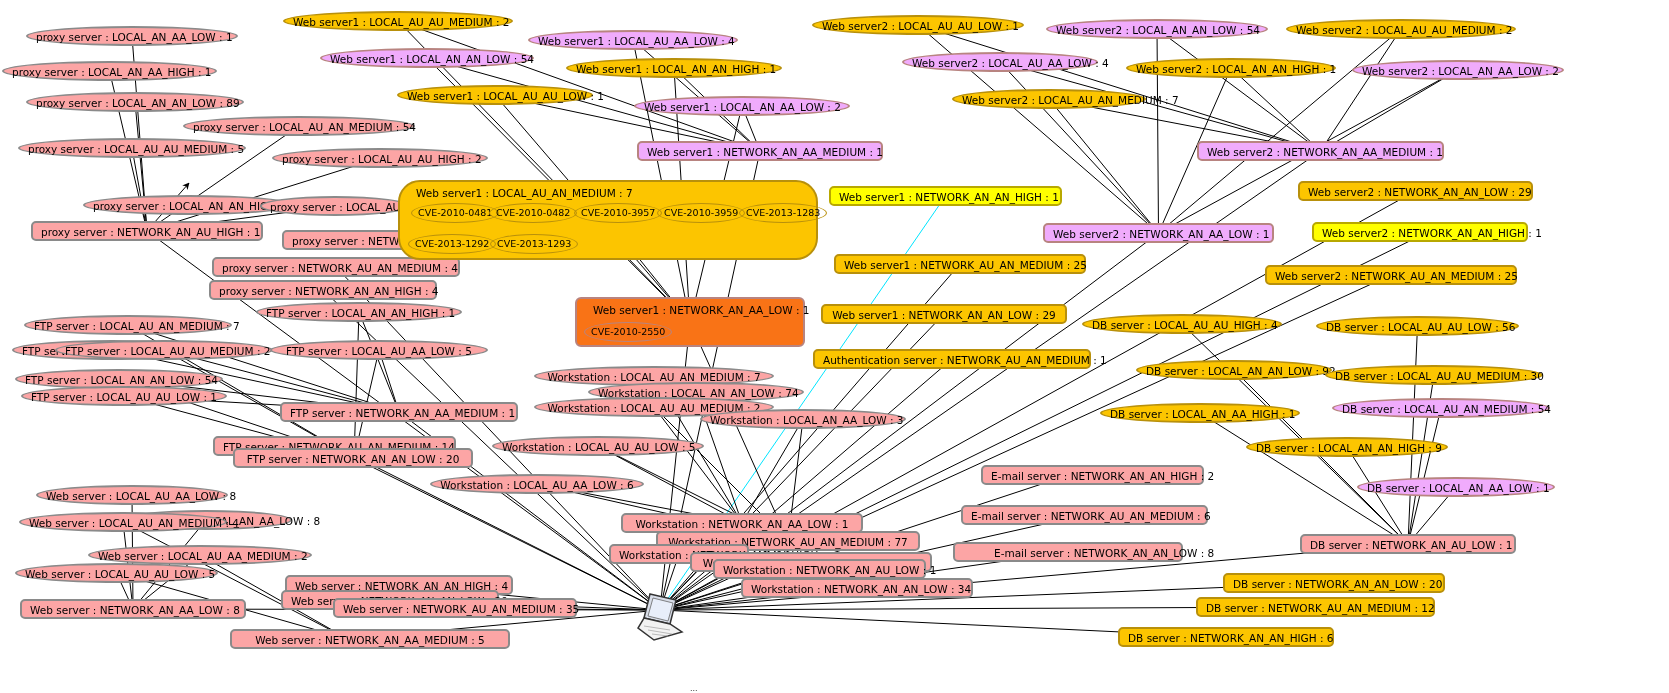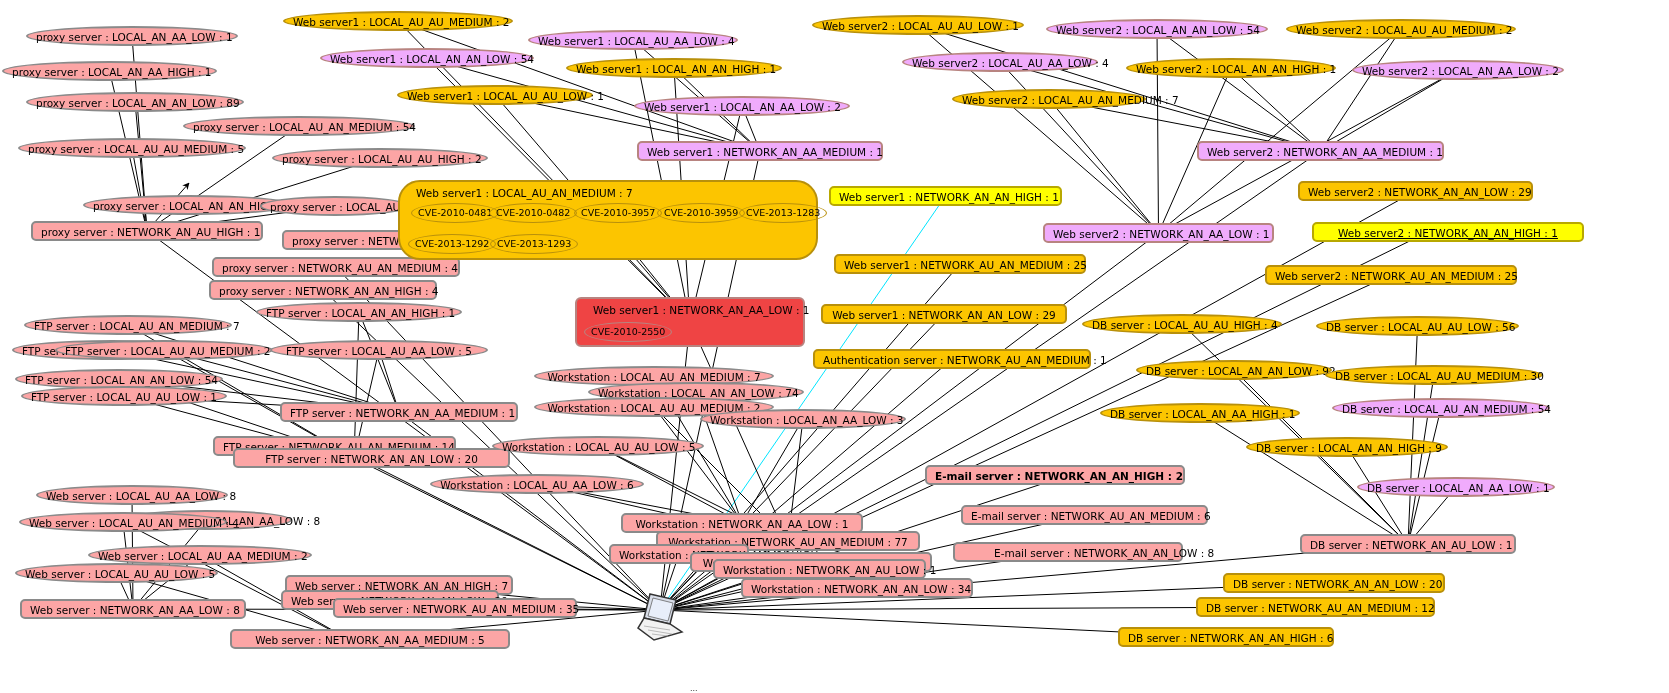--- a/index.html
+++ b/index.html
@@ -20,21 +20,21 @@
     position: absolute; box-sizing: border-box; font-size: 10.5px; color: #000;
     border: 2px solid; border-radius: 22px;
   }
   .group .gtitle { position: absolute; left: 16px; top: 5px; white-space: nowrap; }
   .group .cve {
     position: absolute; box-sizing: border-box; height: 20px; line-height: 18px;
     border: 1px solid; border-radius: 50%; font-size: 9.5px; padding: 0 6px; white-space: nowrap;
   }
   .group.orange { background: #fcc500; border-color: #b8900b; }
   .group.orange .cve { border-color: #b8900b; }
-  .group.pink { background: #ef4444; border-color: #b88480; border-radius: 6px; }
+  .group.pink { background: #f97316; border-color: #b88480; border-radius: 6px; }
   .group.pink .cve { border-color: #b88480; }
   #laptop { position: absolute; left: 636px; top: 590px; width: 56px; height: 52px; }
   #caption { position: absolute; left: 690px; top: 684px; font-size: 8px; color: #333; }
 </style>
 </head>
 <body>
 
 <svg id="edges" xmlns="http://www.w3.org/2000/svg">
   <defs>
     <marker id="arr" viewBox="0 0 10 10" refX="9" refY="5" markerWidth="7" markerHeight="7" orient="auto-start-reverse">
@@ -180,65 +180,65 @@
     <div class="node ell orange" style="left: 812px; top: 15px; width: 212px;">Web server2 : LOCAL_AU_AU_LOW : 1</div>
     <div class="node ell pink" style="left: 1046px; top: 19px; width: 222px;">Web server2 : LOCAL_AN_AN_LOW : 54</div>
     <div class="node ell orange" style="left: 1286px; top: 19px; width: 230px;">Web server2 : LOCAL_AU_AU_MEDIUM : 2</div>
     <div class="node ell pink" style="left: 902px; top: 52px; width: 196px;">Web server2 : LOCAL_AU_AA_LOW : 4</div>
     <div class="node ell orange" style="left: 1126px; top: 58px; width: 210px;">Web server2 : LOCAL_AN_AN_HIGH : 1</div>
     <div class="node ell pink" style="left: 1352px; top: 60px; width: 212px;">Web server2 : LOCAL_AN_AA_LOW : 2</div>
     <div class="node ell orange" style="left: 952px; top: 89px; width: 194px;">Web server2 : LOCAL_AU_AN_MEDIUM : 7</div>
     <div class="node rect pink" style="left: 1197px; top: 141px; width: 247px;">Web server2 : NETWORK_AN_AA_MEDIUM : 1</div>
     <div class="node rect orange" style="left: 1298px; top: 181px; width: 235px;">Web server2 : NETWORK_AN_AN_LOW : 29</div>
     <div class="node rect pink" style="left: 1043px; top: 223px; width: 231px;">Web server2 : NETWORK_AN_AA_LOW : 1</div>
-    <div class="node rect yellow" style="left: 1312px; top: 222px; width: 272px; text-decoration: underline;">Web server2 : NETWORK_AN_AN_HIGH : 1</div>
+    <div class="node rect yellow" style="left: 1312px; top: 222px; width: 216px;">Web server2 : NETWORK_AN_AN_HIGH : 1</div>
     <div class="node rect orange" style="left: 1265px; top: 265px; width: 252px;">Web server2 : NETWORK_AU_AN_MEDIUM : 25</div>
     <div class="node ell orange" style="left: 1082px; top: 314px; width: 200px;">DB server : LOCAL_AU_AU_HIGH : 4</div>
     <div class="node ell orange" style="left: 1316px; top: 316px; width: 203px;">DB server : LOCAL_AU_AU_LOW : 56</div>
     <div class="node ell orange" style="left: 1136px; top: 360px; width: 196px;">DB server : LOCAL_AN_AN_LOW : 92</div>
     <div class="node ell orange" style="left: 1325px; top: 365px; width: 218px;">DB server : LOCAL_AU_AU_MEDIUM : 30</div>
     <div class="node ell pink" style="left: 1332px; top: 398px; width: 218px;">DB server : LOCAL_AU_AN_MEDIUM : 54</div>
     <div class="node ell orange" style="left: 1100px; top: 403px; width: 200px;">DB server : LOCAL_AN_AA_HIGH : 1</div>
     <div class="node ell orange" style="left: 1246px; top: 437px; width: 202px;">DB server : LOCAL_AN_AN_HIGH : 9</div>
     <div class="node ell pink" style="left: 1357px; top: 477px; width: 198px;">DB server : LOCAL_AN_AA_LOW : 1</div>
     <div class="node rect gray" style="left: 1300px; top: 534px; width: 216px;">DB server : NETWORK_AN_AU_LOW : 1</div>
     <div class="node rect orange" style="left: 1223px; top: 573px; width: 222px; text-align: center;">DB server : NETWORK_AN_AN_LOW : 20</div>
     <div class="node rect orange" style="left: 1196px; top: 597px; width: 239px;">DB server : NETWORK_AU_AN_MEDIUM : 12</div>
     <div class="node rect orange" style="left: 1118px; top: 627px; width: 216px;">DB server : NETWORK_AN_AN_HIGH : 6</div>
-    <div class="node rect gray" style="left: 925px; top: 465px; width: 260px; font-weight: bold;">E-mail server : NETWORK_AN_AN_HIGH : 2</div>
+    <div class="node rect gray" style="left: 981px; top: 465px; width: 223px;">E-mail server : NETWORK_AN_AN_HIGH : 2</div>
     <div class="node rect gray" style="left: 961px; top: 505px; width: 247px;">E-mail server : NETWORK_AU_AN_MEDIUM : 6</div>
     <div class="node rect gray" style="left: 953px; top: 542px; width: 230px; padding-left: 39px;">E-mail server : NETWORK_AN_AN_LOW : 8</div>
     <div class="node ell gray" style="left: 24px; top: 315px; width: 208px;">FTP server : LOCAL_AU_AN_MEDIUM : 7</div>
     <div class="node ell gray" style="left: 12px; top: 340px; width: 200px;">FTP server : LOCAL_AN_AA_LOW : 2</div>
     <div class="node ell gray" style="left: 55px; top: 340px; width: 218px;">FTP server : LOCAL_AU_AU_MEDIUM : 2</div>
     <div class="node ell gray" style="left: 15px; top: 369px; width: 208px;">FTP server : LOCAL_AN_AN_LOW : 54</div>
     <div class="node ell gray" style="left: 21px; top: 386px; width: 206px;">FTP server : LOCAL_AU_AU_LOW : 1</div>
     <div class="node ell gray" style="left: 256px; top: 302px; width: 206px;">FTP server : LOCAL_AN_AN_HIGH : 1</div>
     <div class="node ell gray" style="left: 270px; top: 340px; width: 218px;">FTP server : LOCAL_AU_AA_LOW : 5</div>
     <div class="node rect gray" style="left: 280px; top: 402px; width: 238px;">FTP server : NETWORK_AN_AA_MEDIUM : 1</div>
     <div class="node rect gray" style="left: 213px; top: 436px; width: 243px;">FTP server : NETWORK_AU_AN_MEDIUM : 14</div>
-    <div class="node rect gray" style="left: 233px; top: 448px; width: 277px;">FTP server : NETWORK_AN_AN_LOW : 20</div>
+    <div class="node rect gray" style="left: 233px; top: 448px; width: 240px;">FTP server : NETWORK_AN_AN_LOW : 20</div>
     <div class="node ell gray" style="left: 534px; top: 366px; width: 240px;">Workstation : LOCAL_AU_AN_MEDIUM : 7</div>
     <div class="node ell gray" style="left: 588px; top: 382px; width: 216px;">Workstation : LOCAL_AN_AN_LOW : 74</div>
     <div class="node ell gray" style="left: 534px; top: 397px; width: 240px;">Workstation : LOCAL_AU_AU_MEDIUM : 2</div>
     <div class="node ell gray" style="left: 700px; top: 409px; width: 206px;">Workstation : LOCAL_AN_AA_LOW : 3</div>
     <div class="node ell gray" style="left: 492px; top: 436px; width: 212px;">Workstation : LOCAL_AU_AU_LOW : 5</div>
     <div class="node ell gray" style="left: 430px; top: 474px; width: 214px;">Workstation : LOCAL_AU_AA_LOW : 6</div>
     <div class="node rect gray" style="left: 621px; top: 513px; width: 242px;">Workstation : NETWORK_AN_AA_LOW : 1</div>
     <div class="node rect gray" style="left: 656px; top: 531px; width: 264px;">Workstation : NETWORK_AU_AN_MEDIUM : 77</div>
     <div class="node rect gray" style="left: 609px; top: 544px; width: 140px;">Workstation : NETWORK_AN_AU_HIGH</div>
     <div class="node rect gray" style="left: 690px; top: 552px; width: 242px;">Workstation : NETWORK_AN_AN_HIGH : 4</div>
     <div class="node rect gray" style="left: 713px; top: 559px; width: 213px;">Workstation : NETWORK_AN_AU_LOW : 1</div>
     <div class="node rect gray" style="left: 741px; top: 578px; width: 232px;">Workstation : NETWORK_AN_AN_LOW : 34</div>
     <div class="node ell gray" style="left: 36px; top: 485px; width: 192px;">Web server : LOCAL_AU_AA_LOW : 8</div>
     <div class="node ell gray" style="left: 120px; top: 510px; width: 172px;">Web server : LOCAL_AN_AA_LOW : 8</div>
     <div class="node ell gray" style="left: 19px; top: 512px; width: 208px;">Web server : LOCAL_AU_AN_MEDIUM : 4</div>
     <div class="node ell gray" style="left: 88px; top: 545px; width: 224px;">Web server : LOCAL_AU_AA_MEDIUM : 2</div>
     <div class="node ell gray" style="left: 15px; top: 563px; width: 203px;">Web server : LOCAL_AU_AU_LOW : 5</div>
-    <div class="node rect gray" style="left: 285px; top: 575px; width: 228px;">Web server : NETWORK_AN_AN_HIGH : 7</div>
+    <div class="node rect gray" style="left: 285px; top: 575px; width: 228px;">Web server : NETWORK_AN_AN_HIGH : 4</div>
     <div class="node rect gray" style="left: 281px; top: 590px; width: 218px;">Web server : NETWORK_AN_AN_LOW : 29</div>
     <div class="node rect gray" style="left: 333px; top: 598px; width: 244px;">Web server : NETWORK_AU_AN_MEDIUM : 35</div>
     <div class="node rect gray" style="left: 20px; top: 599px; width: 226px;">Web server : NETWORK_AN_AA_LOW : 8</div>
     <div class="node rect gray" style="left: 230px; top: 629px; width: 280px;">Web server : NETWORK_AN_AA_MEDIUM : 5</div>
     <div class="group orange" style="left: 398px; top: 180px; width: 420px; height: 80px;">
       <span class="gtitle">Web server1 : LOCAL_AU_AN_MEDIUM : 7</span>
       <span class="cve" style="left: 11px; top: 21px;">CVE-2010-0481</span>
       <span class="cve" style="left: 89px; top: 21px;">CVE-2010-0482</span>
       <span class="cve" style="left: 174px; top: 21px;">CVE-2010-3957</span>
       <span class="cve" style="left: 257px; top: 21px;">CVE-2010-3959</span>

